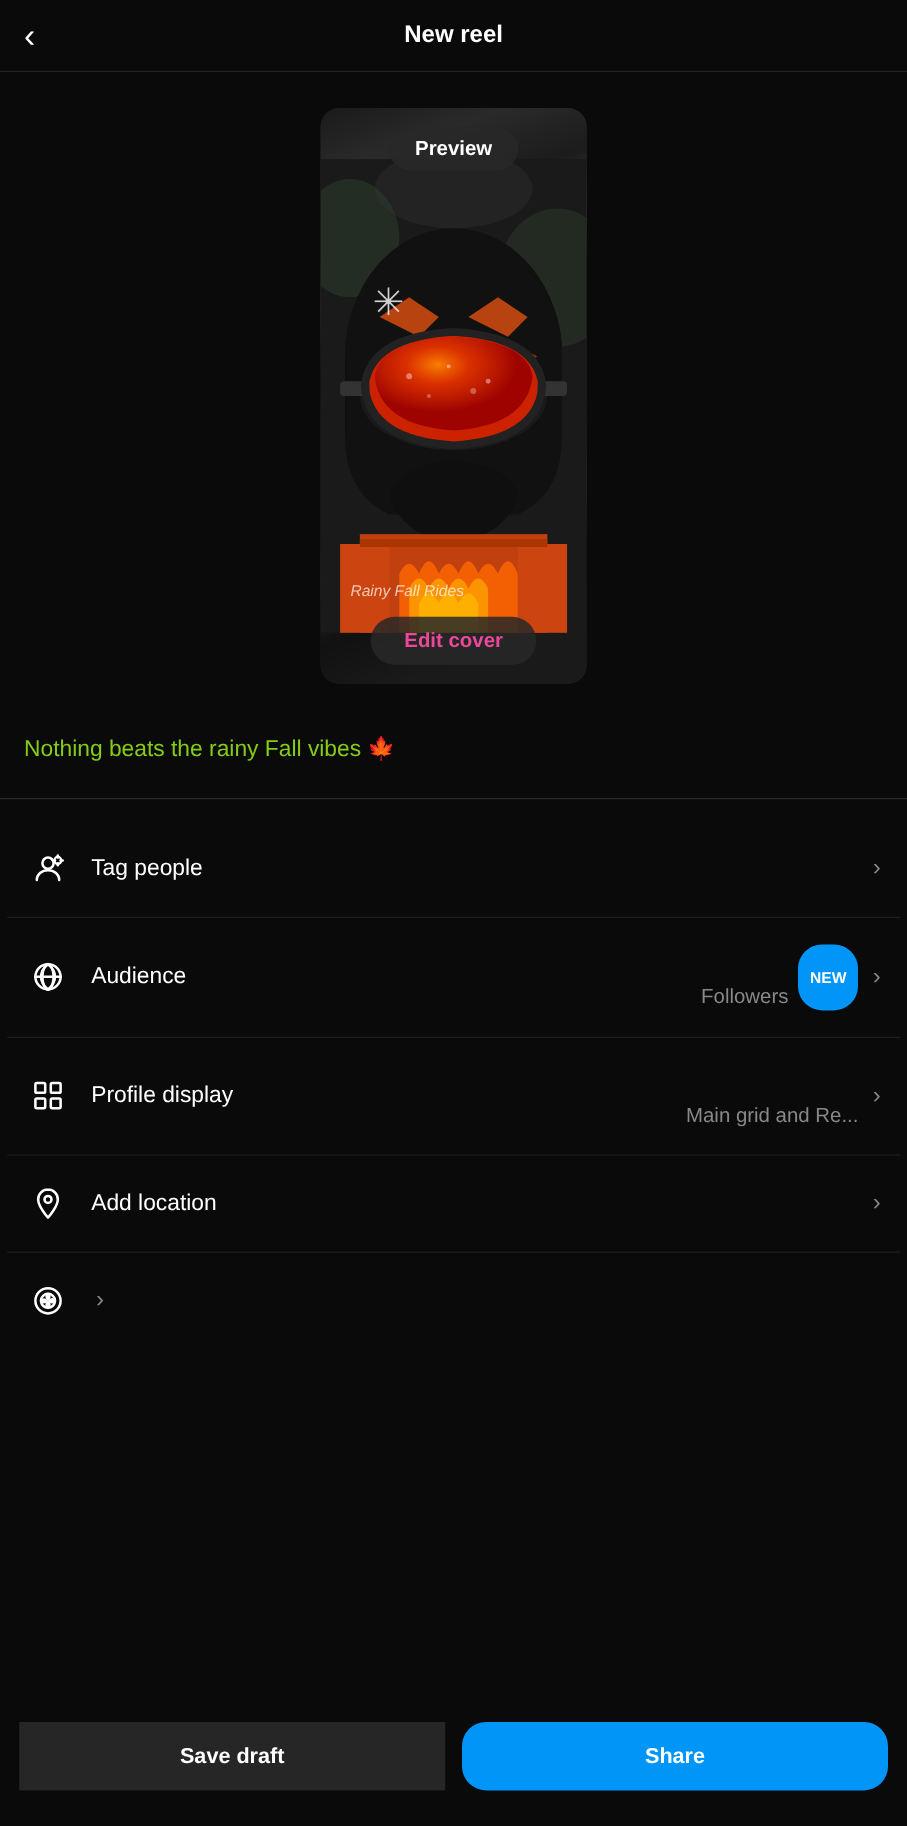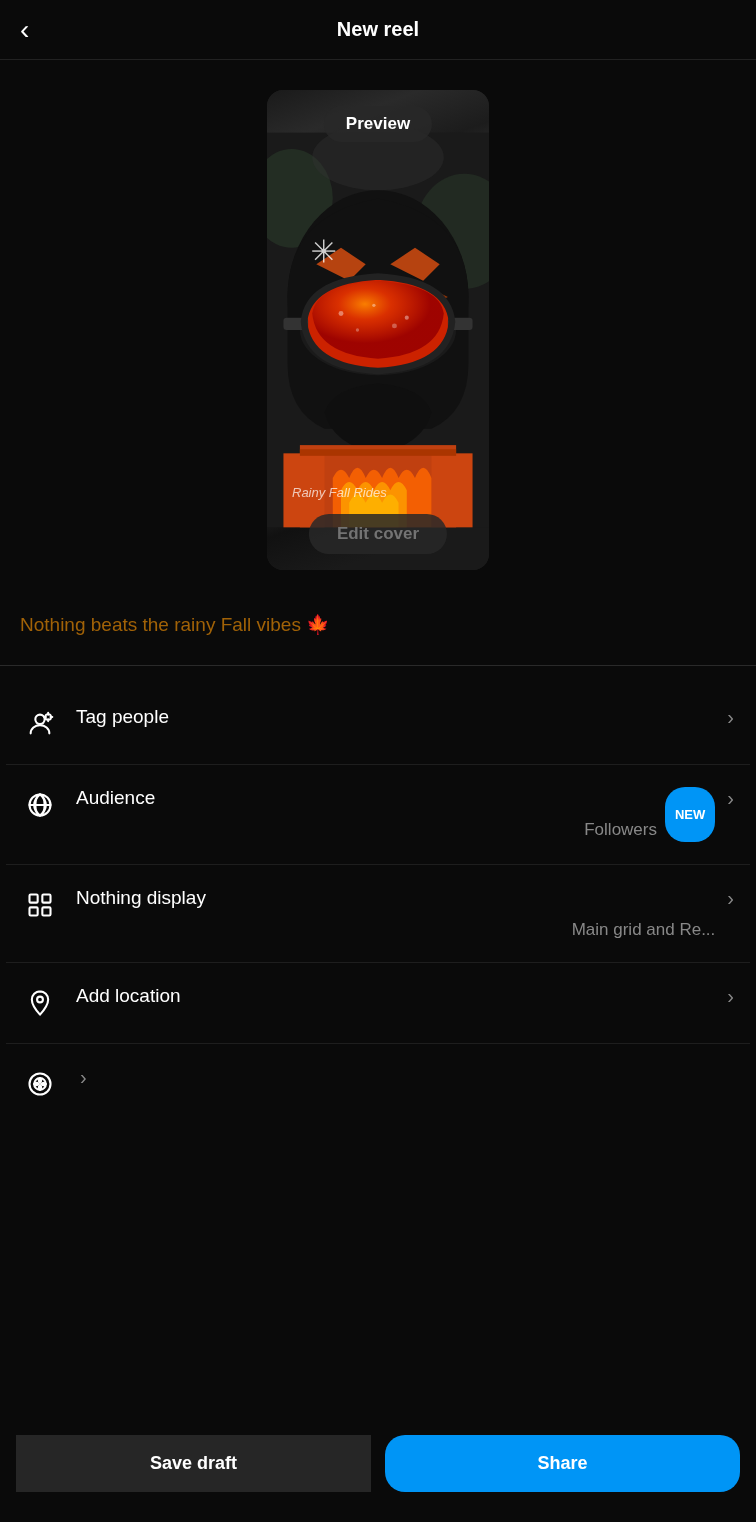--- a/index.html
+++ b/index.html
@@ -106,57 +106,58 @@
       font-style: italic;
       margin-left: 11px;
     }
 
     .edit-cover-badge {
       position: absolute;
       bottom: 16px;
       left: 50%;
       transform: translateX(-50%);
       background: rgba(40, 40, 40, 0.85);
-      color: #737373;
+      color: #ec4899;
       font-size: 17px;
       font-weight: 600;
       padding: 10px 28px;
       border-radius: 30px;
       white-space: nowrap;
       z-index: 10;
       cursor: pointer;
     }
 
     
     .caption-area {
       width: 100%;
       padding: 22px 20px 8px;
     }
     .caption-text {
       font-size: 19px;
-      color: #a16207;
+      color: #84cc16;
       font-weight: 400;
       line-height: 1.4;
     }
 
     
     .divider {
       height: 1px;
       background: #2a2a2a;
       margin: 18px 0;
     }
 
     
     .options-list {
       width: 100%;
       padding: 0 6px;
     }
 
     .option-row {
       display: flex;
+      align-items: center;
       padding: 22px 16px;
       cursor: pointer;
       border-bottom: 1px solid #1e1e1e;
     }
     .option-row:last-child {
       border-bottom: none;
     }
 
     .option-icon {
       width: 36px;
@@ -372,21 +373,21 @@
 
   <div class="option-row">
     <div class="option-icon">
       <svg viewBox="0 0 24 24">
         <rect x="3" y="3" width="7" height="7" rx="1"></rect>
         <rect x="14" y="3" width="7" height="7" rx="1"></rect>
         <rect x="3" y="14" width="7" height="7" rx="1"></rect>
         <rect x="14" y="14" width="7" height="7" rx="1"></rect>
       </svg>
     </div>
-    <span class="option-label">Nothing display</span>
+    <span class="option-label">Profile display</span>
     <span class="option-value">Main grid and Re...</span>
     <span class="chevron">›</span>
   </div>
 
   <div class="option-row">
     <div class="option-icon">
       <svg viewBox="0 0 24 24">
         <path d="M12 2C8.13 2 5 5.13 5 9c0 5.25 7 13 7 13s7-7.75 7-13c0-3.87-3.13-7-7-7z"></path>
         <circle cx="12" cy="9" r="2.5"></circle>
       </svg>

